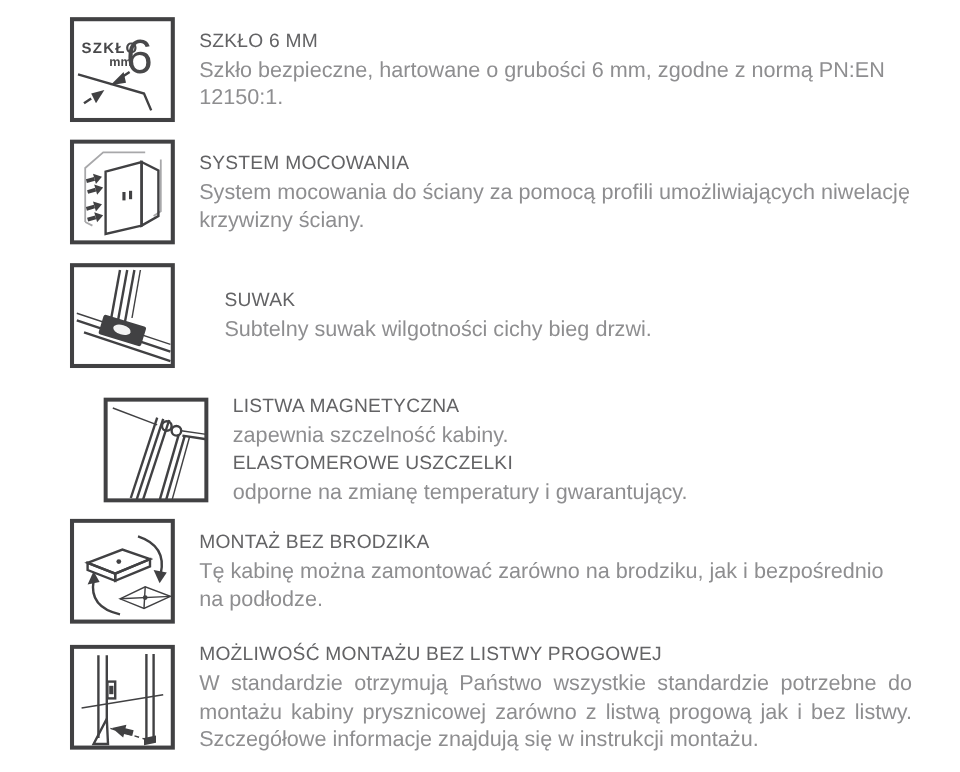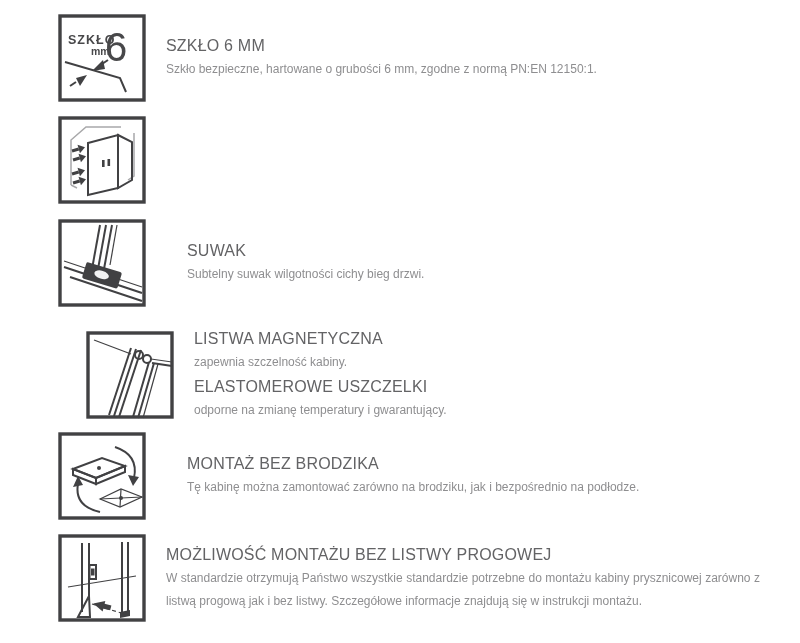--- a/index.html
+++ b/index.html
@@ -9,33 +9,33 @@
     -webkit-font-smoothing:antialiased;
   }
   .features{padding:14px 40px 0 30px;margin-left:28px;}
   .feature-row{
     display:flex;align-items:center;min-height:88px;
   }
   .feature-row:nth-of-type(1){margin-bottom:14px;}
   .feature-row:nth-of-type(2){margin-bottom:15px;}
   .feature-row:nth-of-type(3){margin-bottom:20px;gap:21px;}
   .feature-row:nth-of-type(4){margin-bottom:10px;padding-left:28px;}
-  .feature-row:nth-of-type(5){margin-bottom:14px;gap:21px;}
+  .feature-row:nth-of-type(5){margin-bottom:14px;}
   .icon-box{
     width:88px;height:88px;flex:0 0 88px;margin-right:20px;
     display:block;
   }
   .icon-box svg{display:block;width:88px;height:88px;}
   .feature-text{flex:1;max-width:622px;}
   .feature-title{
     margin:0;font-size:16px;font-weight:400;
     color:#636365;letter-spacing:.2px;line-height:24px;
   }
   .feature-desc{
-    margin:0;font-size:12px;font-weight:400;
+    margin:0;font-size:18px;font-weight:400;
     color:#8e8e90;line-height:23.5px;
   }
   .justify{text-align:justify;}
   
   .stroke{fill:none;stroke:#414143;stroke-width:2;}
   .stroke-thin{fill:none;stroke:#414143;stroke-width:1.2;}
   .stroke-light{fill:none;stroke:#a8a8aa;stroke-width:1.5;}
   .fill-dark{fill:#414143;stroke:none;}
   .icon-frame{fill:#ffffff;stroke:#414143;stroke-width:3.4;}
   svg text{font-family:"Liberation Sans","DejaVu Sans",sans-serif;fill:#48484a;}
@@ -88,20 +88,24 @@
           <g transform="translate(14,58) rotate(-16)">
               <rect x="0" y="-1.6" width="7" height="3.2"></rect>
               <polygon points="7,-4.4 13.5,0 7,4.4"></polygon>
             </g>
           <g transform="translate(15,67) rotate(-16)">
               <rect x="0" y="-1.6" width="7" height="3.2"></rect>
               <polygon points="7,-4.4 13.5,0 7,4.4"></polygon>
             </g>
         </g>
       </svg>
+    </div>
+    <div class="feature-text">
+      <h3 class="feature-title">SYSTEM MOCOWANIA</h3>
+      <p class="feature-desc">System mocowania do ściany za pomocą profili umożliwiających niwelację krzywizny ściany.</p>
     </div>
   </div>
 
   <div class="feature-row">
     <div class="icon-box">
       <svg viewBox="0 0 88 88">
         <rect class="icon-frame" x="2" y="2" width="84" height="84"></rect>
         <line class="stroke" x1="42" y1="6" x2="34" y2="50"></line>
         <line class="stroke" x1="48" y1="6" x2="40" y2="50"></line>
         <line class="stroke" x1="54" y1="6" x2="46" y2="50"></line>

